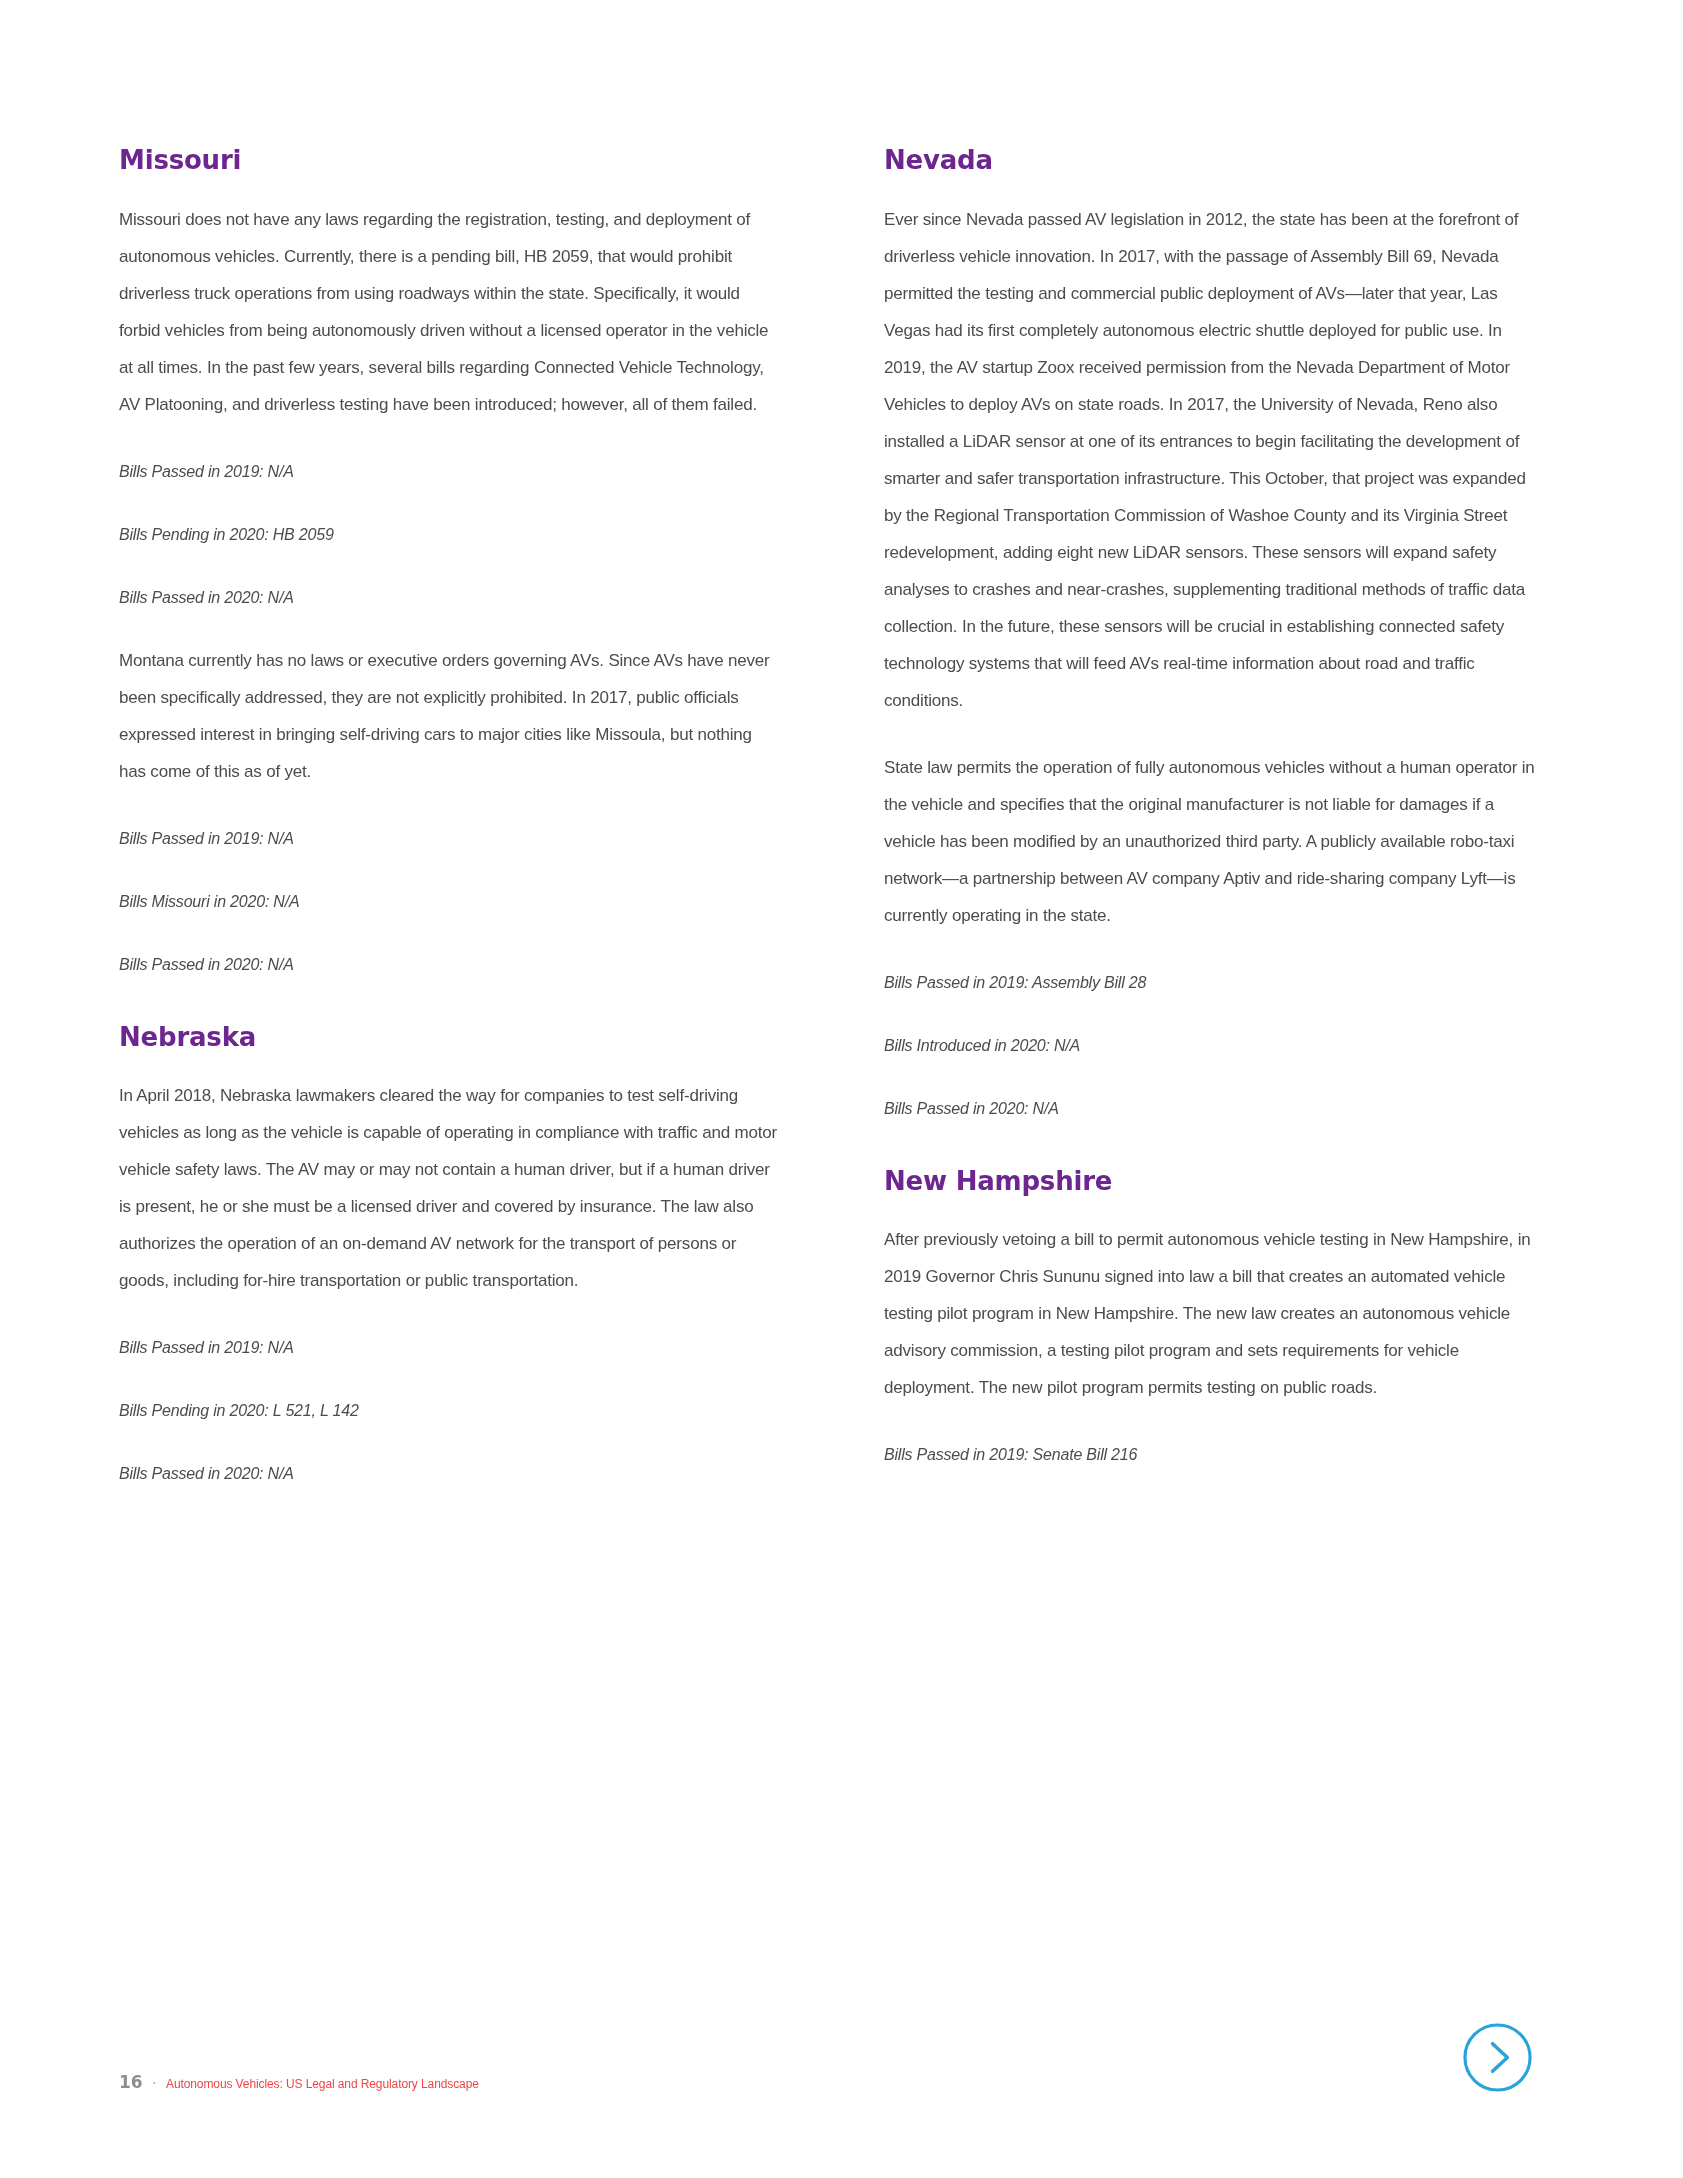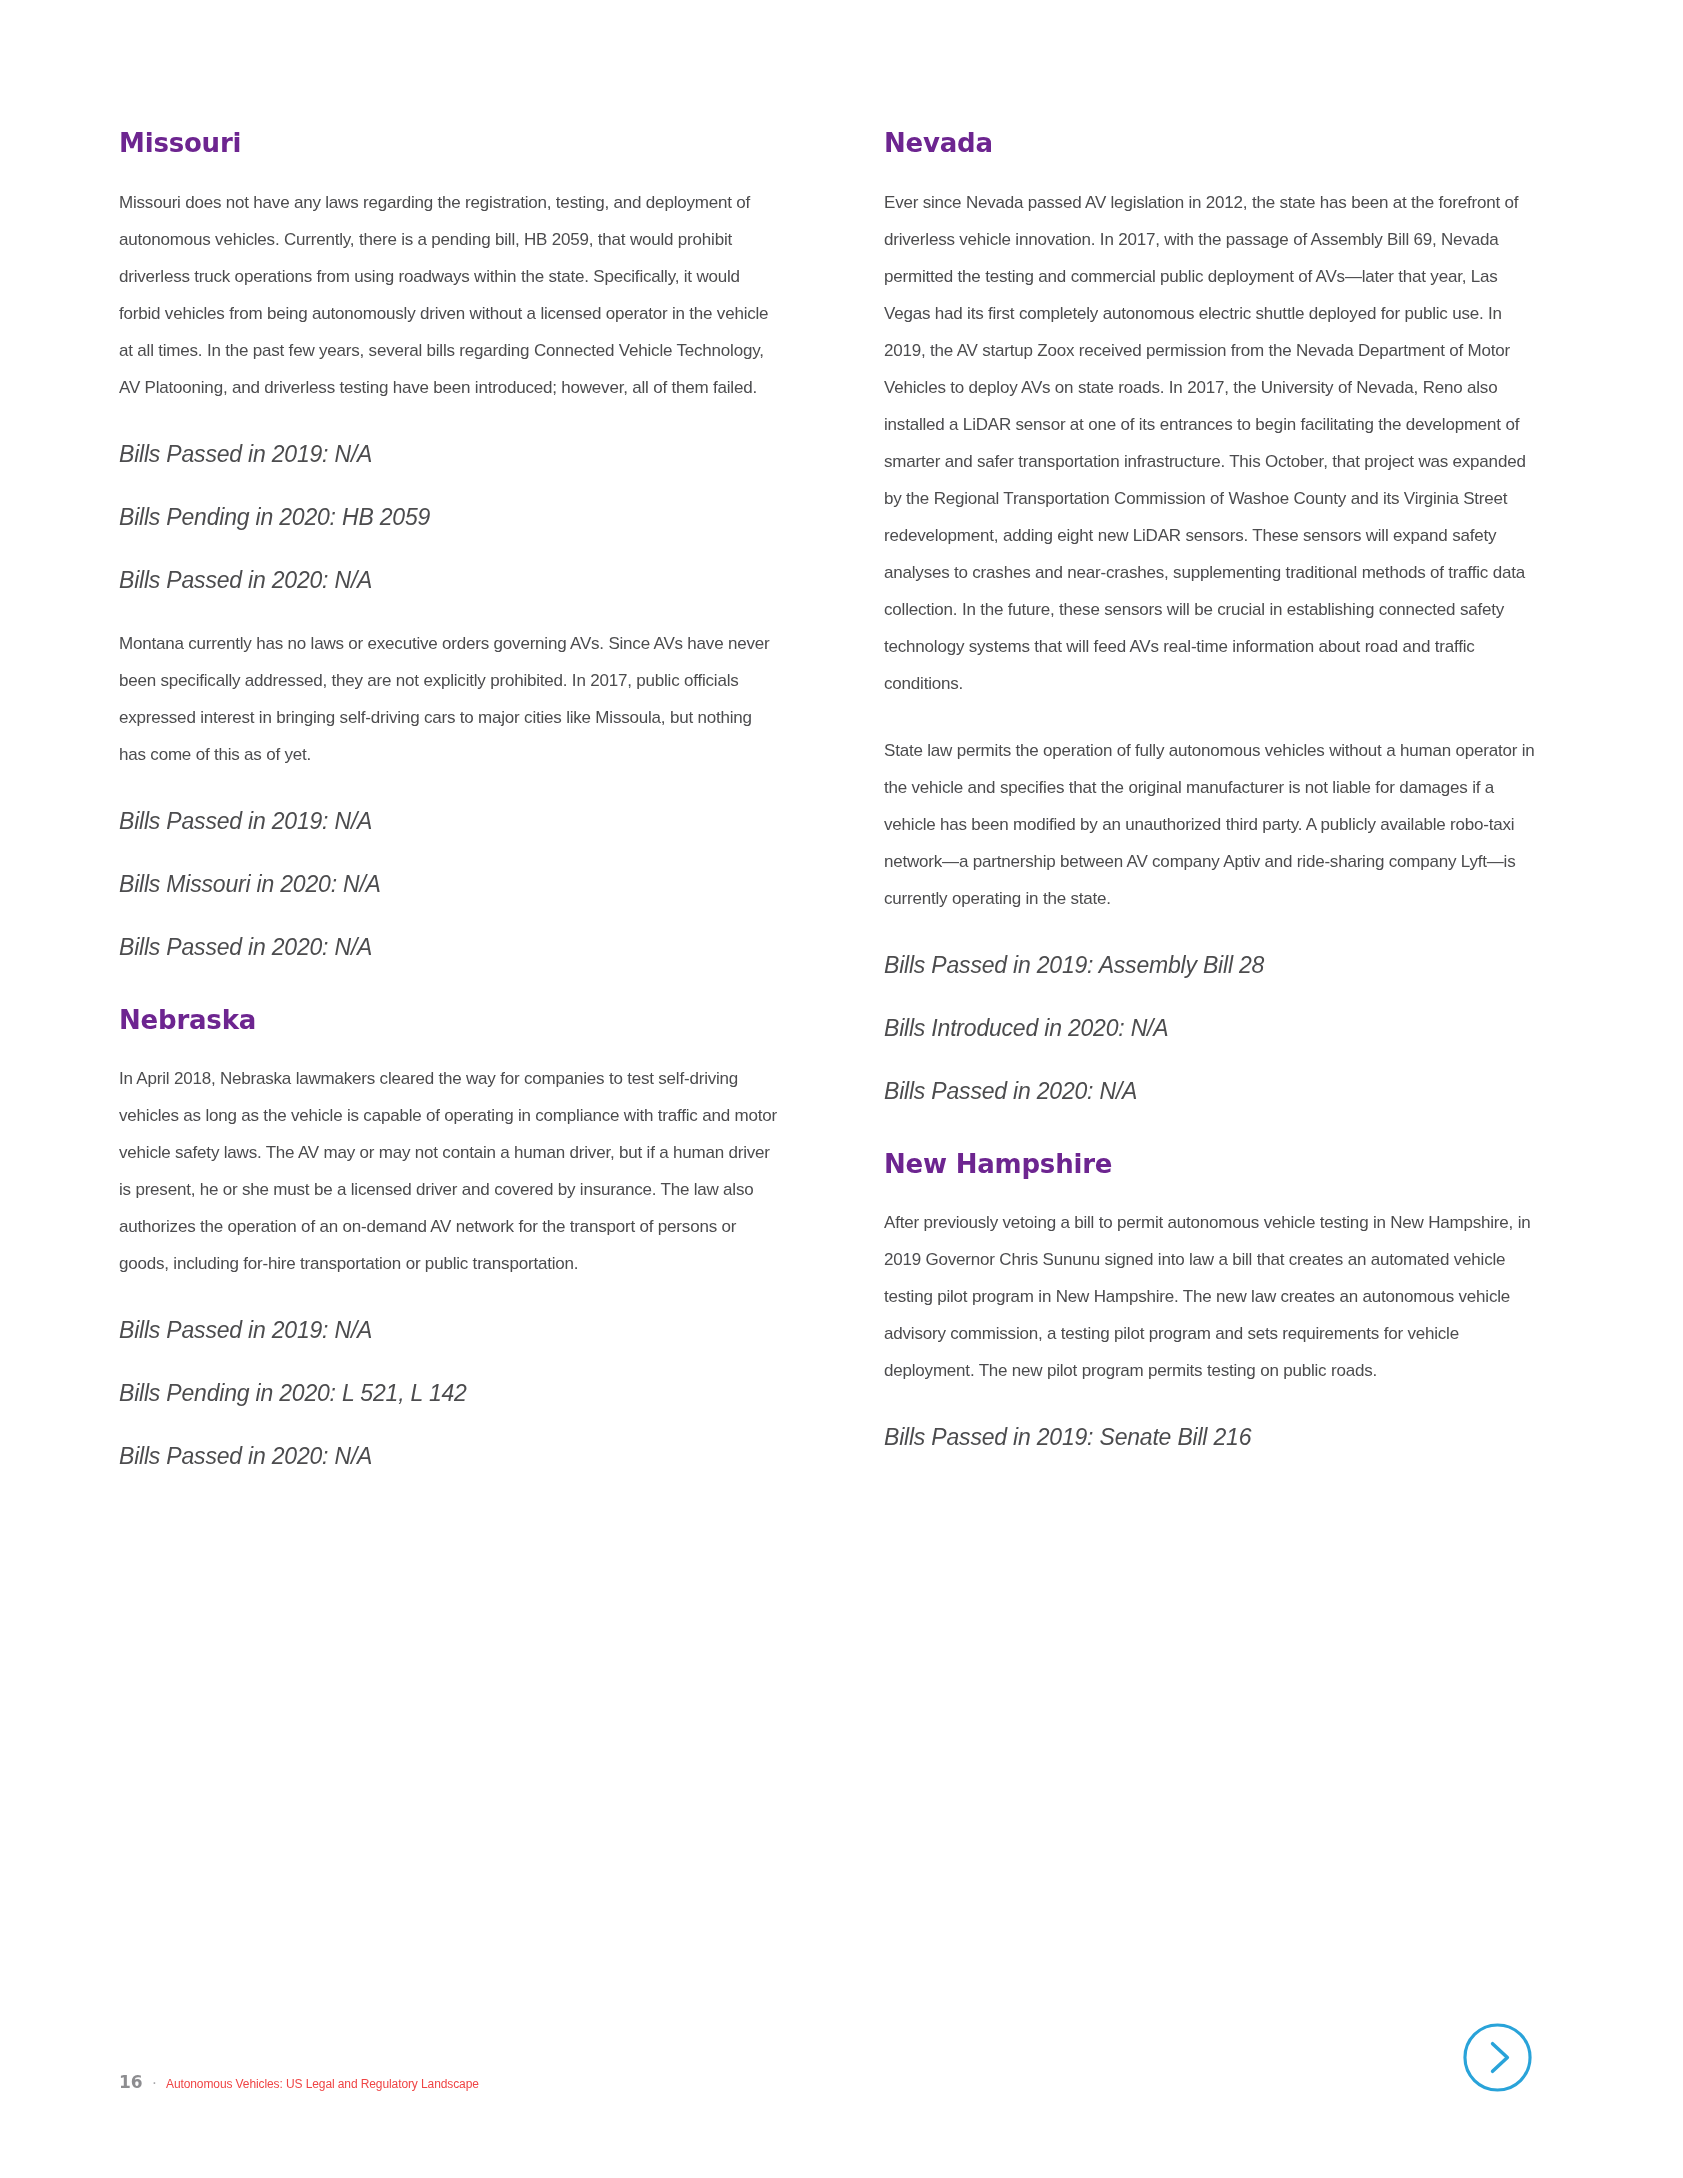--- a/index.html
+++ b/index.html
@@ -12,21 +12,21 @@
     width: 1683px;
     height: 2178px;
     background: #ffffff;
     font-family: "Liberation Sans", sans-serif;
     overflow: hidden;
     box-sizing: border-box;
   }
   .columns {
     position: absolute;
     left: 119px;
-    top: 129px;
+    top: 146px;
     width: 1426px;
     display: flex;
     gap: 105px;
   }
   .column {
     width: 660px;
   }
   h2.state-heading {
     font-family: "DejaVu Sans", sans-serif;
     font-size: 26px;
@@ -43,21 +43,21 @@
     font-family: "Liberation Sans", sans-serif;
     font-size: 17px;
     line-height: 37px;
     color: #4c4c4e;
     margin: 0 0 30px 0;
     letter-spacing: -0.2px;
     font-weight: 400;
   }
   p.bill-line {
     font-family: "Liberation Sans", sans-serif;
-    font-size: 23px;
+    font-size: 16px;
     line-height: 37px;
     color: #4c4c4e;
     font-style: italic;
     margin: 0 0 26px 0;
     letter-spacing: -0.2px;
   }
   .block {
     margin-bottom: 14px;
   }
   .block:last-child {

